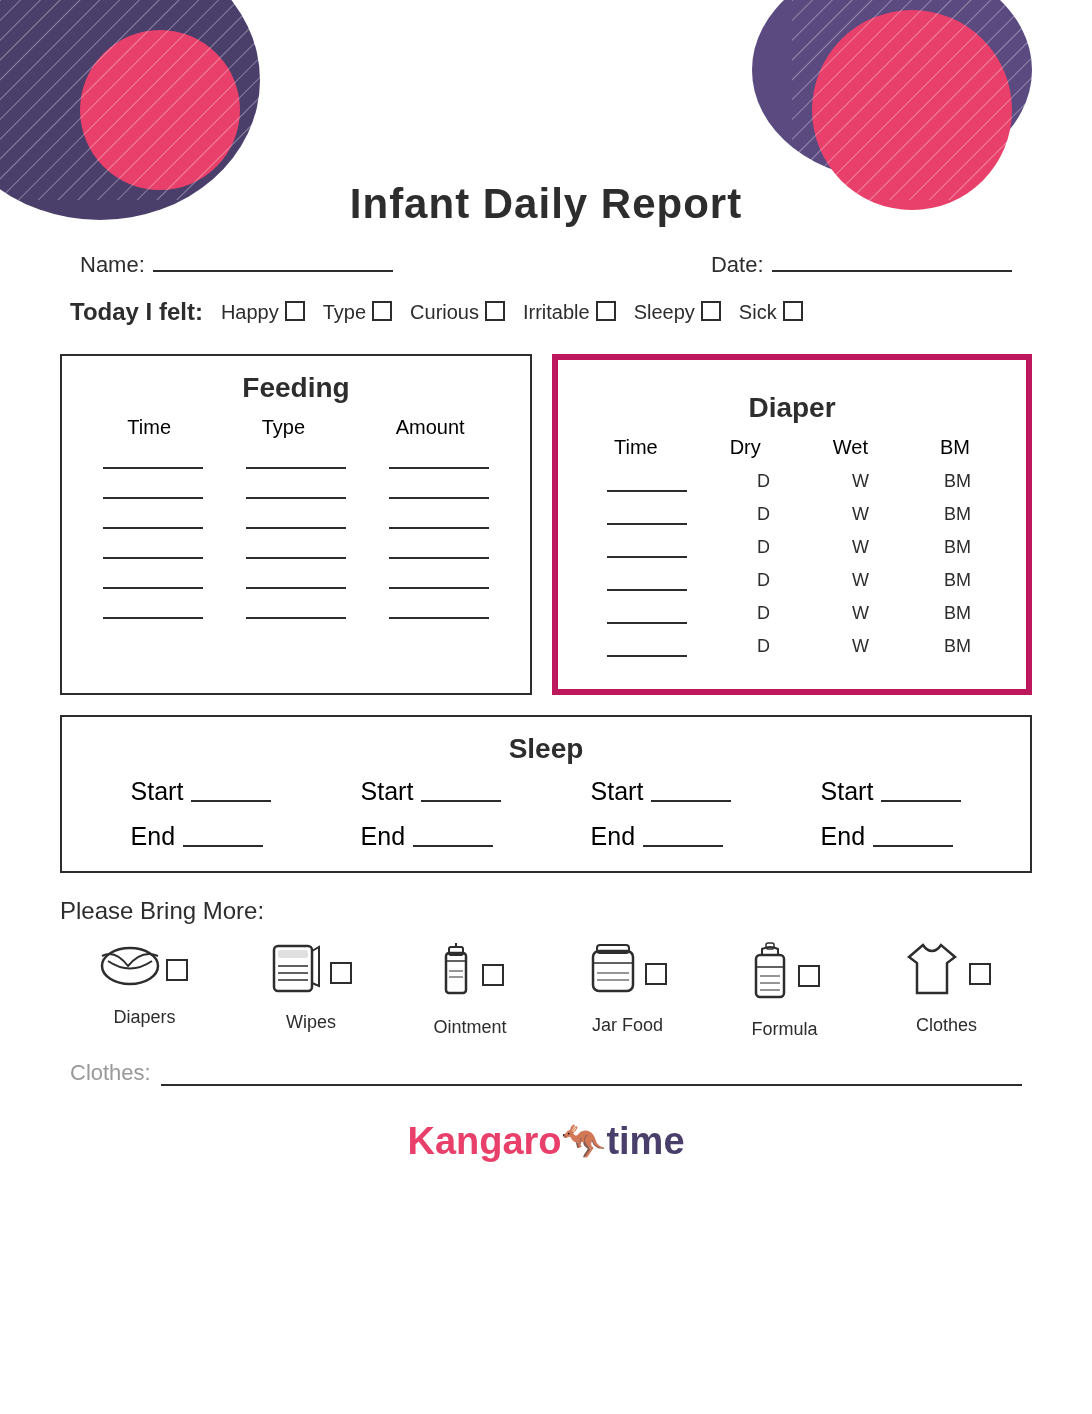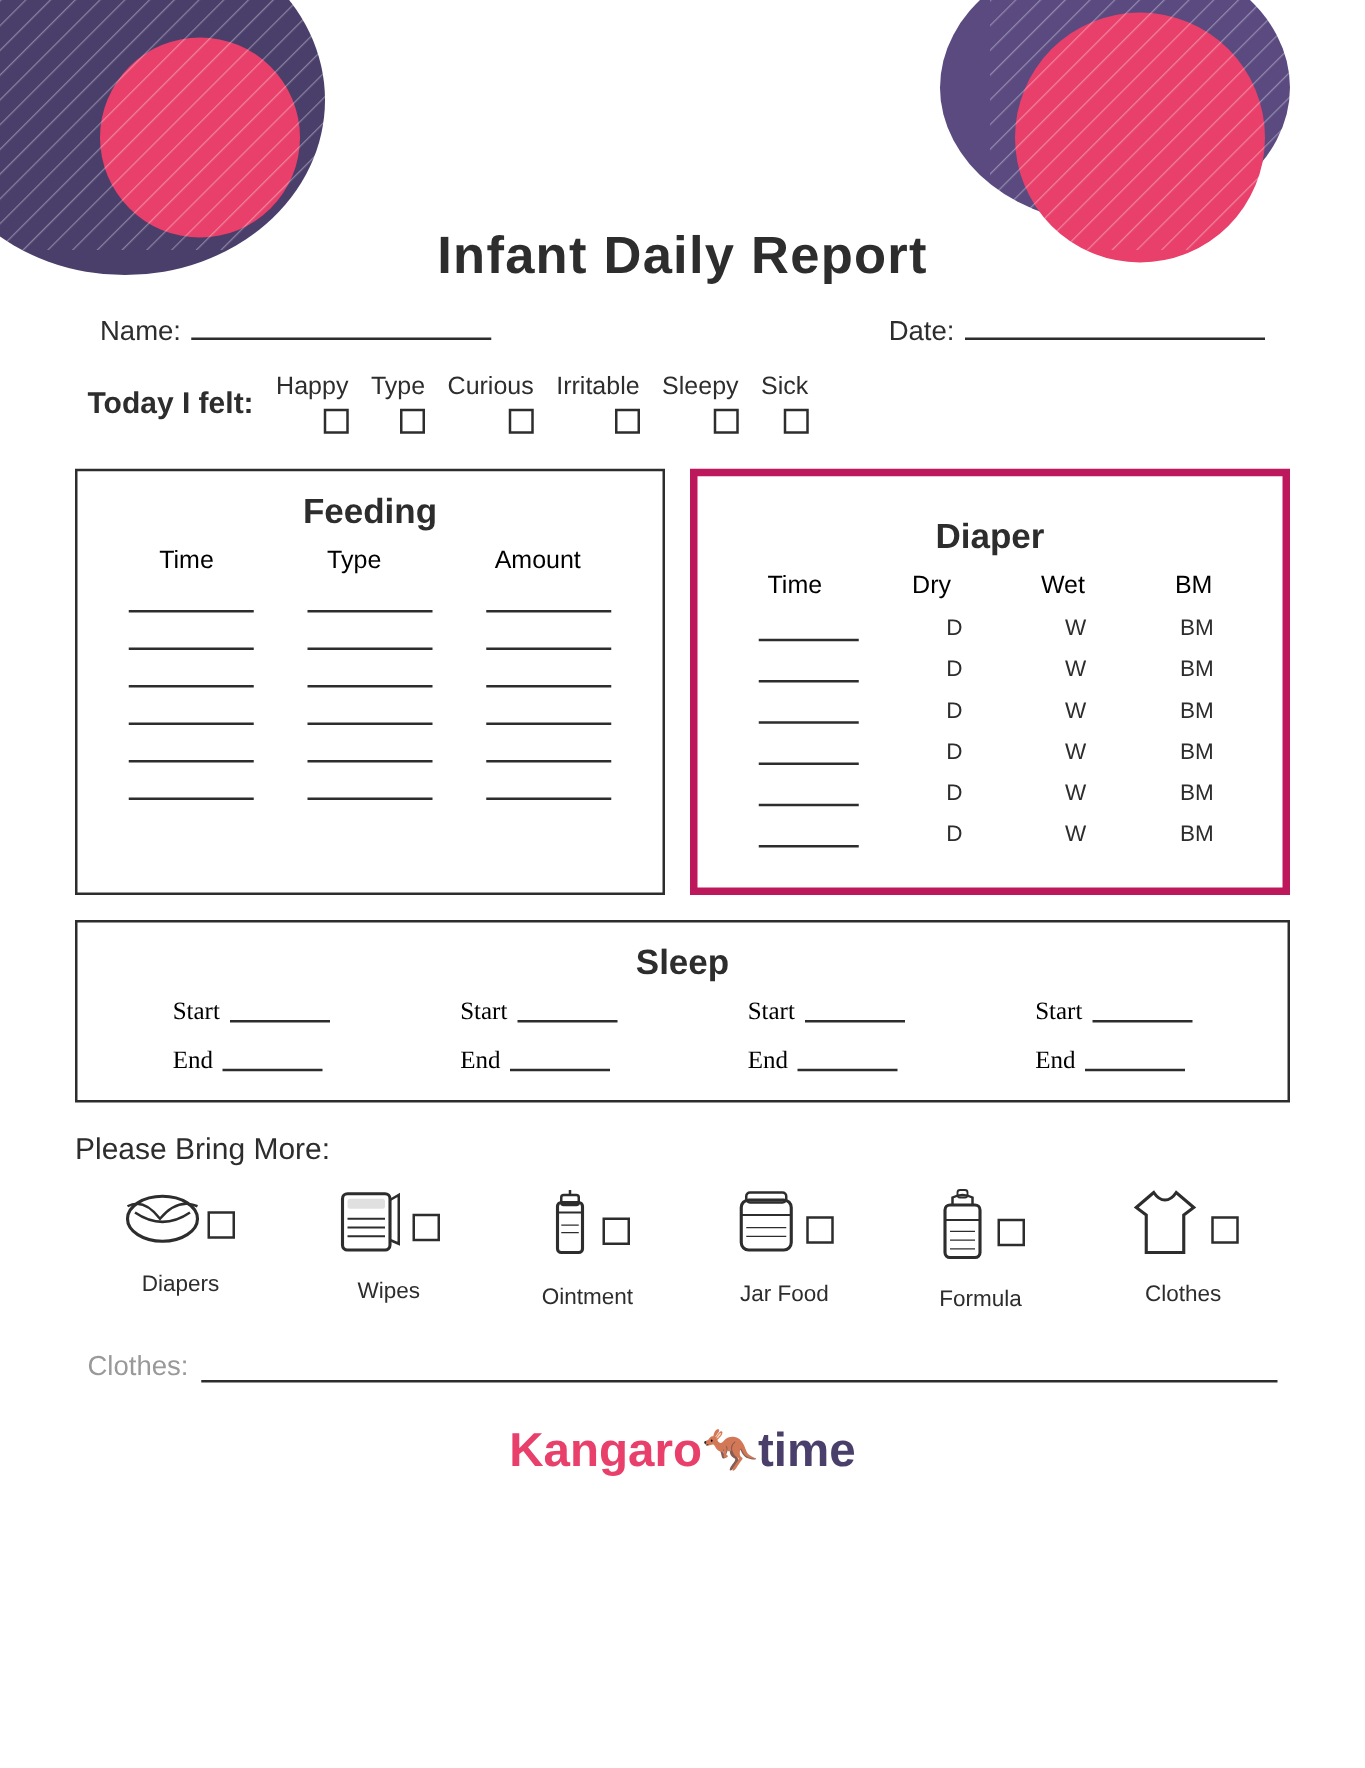--- a/index.html
+++ b/index.html
@@ -119,25 +119,24 @@
       padding: 0 10px;
       flex-wrap: wrap;
     }
     .feelings-label {
       font-size: 24px;
       font-weight: 900;
       color: #2d2d2d;
     }
     .feeling-item {
       display: flex;
-      align-items: flex-end;
+      align-items: flex-start;
       gap: 6px;
       font-size: 20px;
       color: #2d2d2d;
-      flex-direction: column;
     }
     .checkbox {
       width: 20px;
       height: 20px;
       border: 2px solid #2d2d2d;
       display: inline-block;
     }
 
     
     .tables-row {
@@ -217,42 +216,41 @@
       justify-content: space-around;
       margin-top: 8px;
     }
     .sleep-col {
       display: flex;
       flex-direction: column;
       gap: 16px;
     }
     .sleep-field {
       display: flex;
-      align-items: flex-start;
+      align-items: center;
       gap: 8px;
-      font-size: 20px;
-      font-family: Liberation Serif, serif;
+      font-size: 25px;
     }
     .sleep-field .sleep-underline {
       width: 80px;
       border-bottom: 2px solid #2d2d2d;
       height: 20px;
     }
 
     
     .bring-more-title {
       font-size: 24px;
       margin-bottom: 16px;
       color: #2d2d2d;
     }
     .bring-more-items {
       display: flex;
       justify-content: space-around;
       align-items: flex-start;
-      margin-bottom: 30px;
+      margin-bottom: 20px;
     }
     .bring-item {
       display: flex;
       flex-direction: column;
       align-items: center;
       gap: 8px;
     }
     .bring-icon-row {
       display: flex;
       align-items: center;

